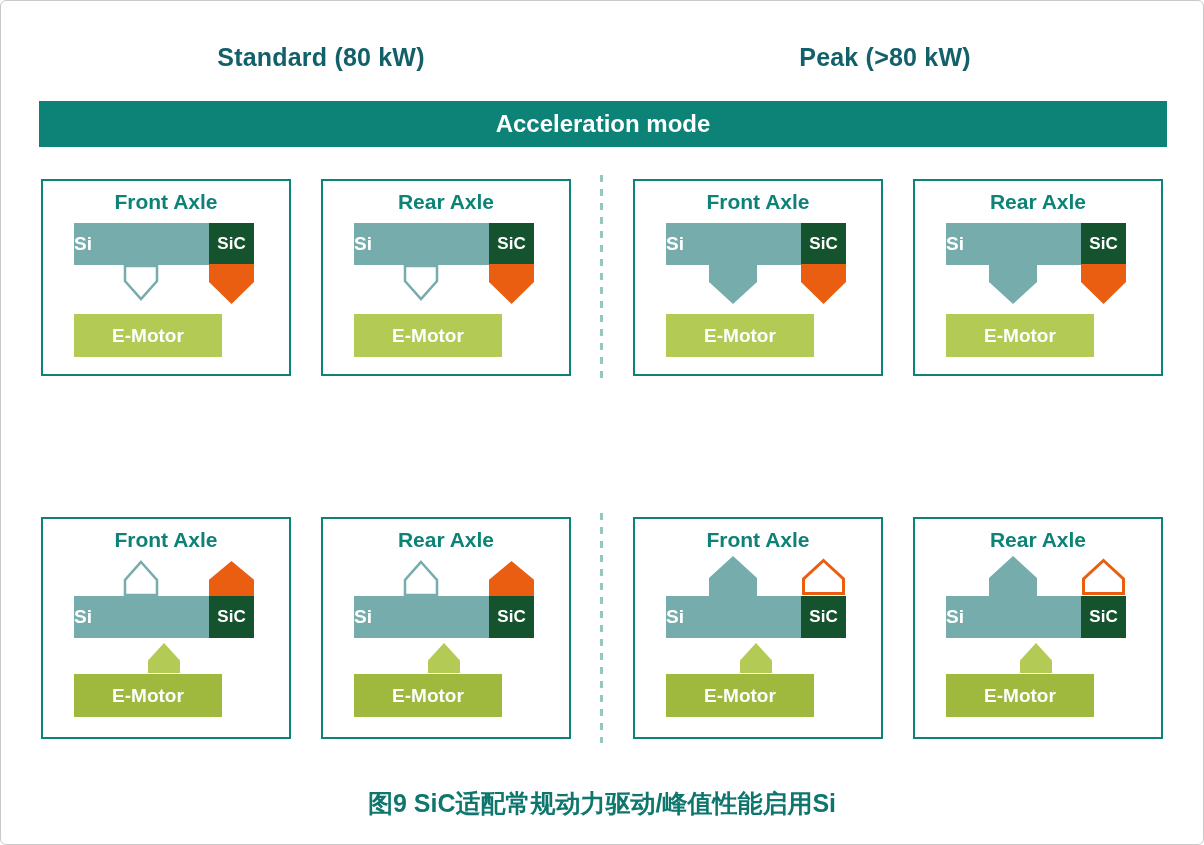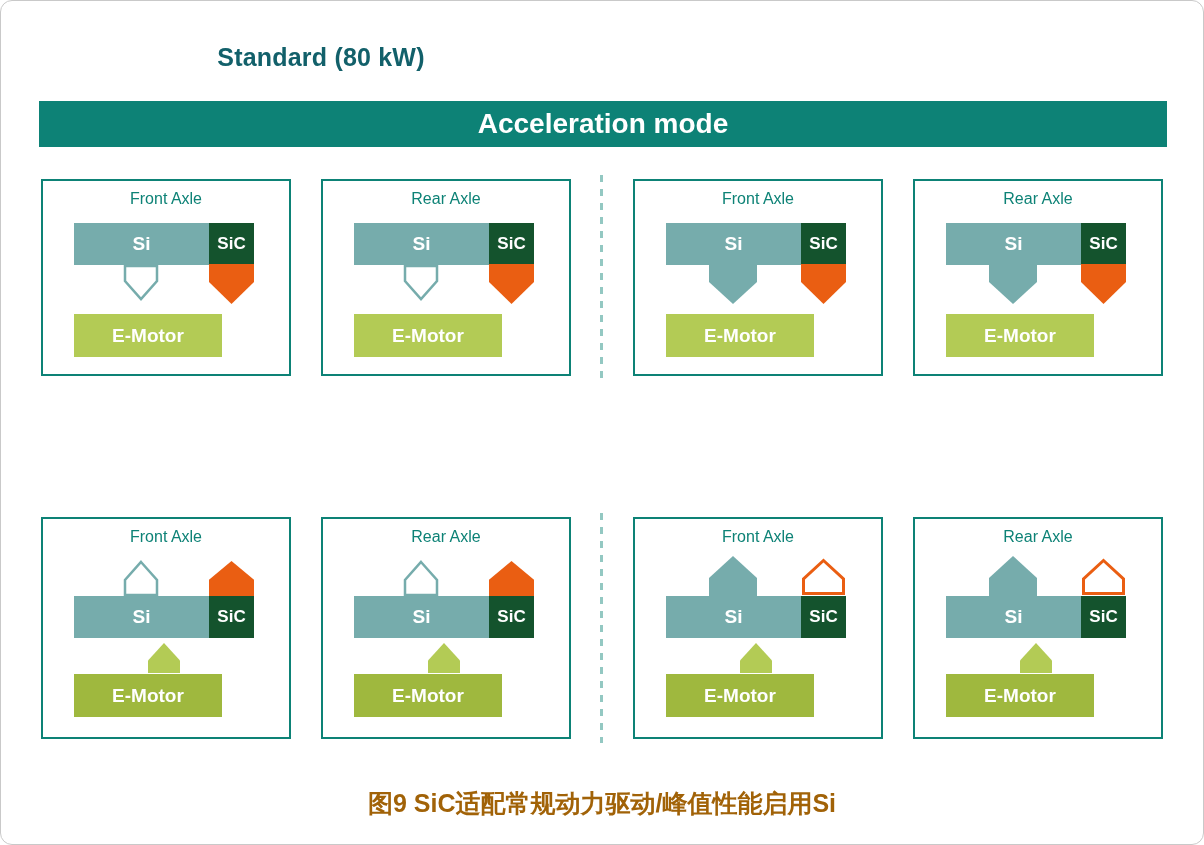--- a/index.html
+++ b/index.html
@@ -1,53 +1,53 @@
 <!DOCTYPE html>
 <html><head>
 <meta charset="utf-8">
 <style>
   html,body{margin:0;padding:0;background:#ffffff;}
   .figure{
     position:relative;width:1204px;height:845px;background:#ffffff;
-    border:1px solid #c9c9c9;border-radius:12px;box-sizing:border-box;overflow:hidden;
+    border:1px solid #c9c9c9;border-radius:6px;box-sizing:border-box;overflow:hidden;
     font-family:"Liberation Sans", sans-serif;
   }
   .col-header{
     position:absolute;top:42px;height:32px;text-align:center;
     font-size:25px;font-weight:700;color:#12606a;letter-spacing:.2px;
   }
   .col-header.std{left:38px;width:564px;}
   .col-header.pk{left:602px;width:564px;}
   .mode-banner{
     position:absolute;left:38px;width:1128px;height:46px;background:#0d8276;
-    color:#ffffff;font-size:28px;font-weight:700;text-align:center;line-height:46px;
+    color:#ffffff;font-size:24px;font-weight:700;text-align:center;line-height:46px;
   }
   .mode-banner.m1{top:100px;}
   .mode-banner.m2{top:438px;}
   .vsep{
     position:absolute;left:599px;width:3px;
     background:repeating-linear-gradient(180deg,#93c8c2 0 7px,transparent 7px 14px);
   }
   .vsep.s1{top:174px;height:204px;}
   .vsep.s2{top:512px;height:230px;}
   .panel{
     position:absolute;width:250px;border:2px solid #0d8276;background:#ffffff;box-sizing:border-box;
   }
   .panel.r1{top:178px;height:197px;}
   .panel.r2{top:516px;height:222px;}
   .panel.p1{left:40px;}.panel.p2{left:320px;}.panel.p3{left:632px;}.panel.p4{left:912px;}
   .axle-title{
     position:absolute;top:9px;left:0;right:0;text-align:center;
-    font-size:16px;font-weight:400;color:#0d8276;
+    font-size:21px;font-weight:700;color:#0d8276;
   }
   .si-bar{position:absolute;left:31px;top:42px;width:180px;height:42px;background:#76acac;}
   .r2 .si-bar{top:77px;}
   .si-label{
     position:absolute;left:0;top:0;width:135px;height:42px;line-height:42px;
-    text-align:center;color:#ffffff;font-weight:700;font-size:19px;
+    text-align:left;color:#ffffff;font-weight:700;font-size:19px;
   }
   .sic-sq{
     position:absolute;left:135px;top:0;width:45px;height:42px;background:#14532d;
     color:#ffffff;font-weight:700;font-size:17px;line-height:42px;text-align:center;
   }
   .sic-down{
     position:absolute;left:166px;top:83px;width:45px;height:40px;background:#ea5e12;
     clip-path:polygon(0 0,100% 0,100% 45%,50% 100%,0 45%);
   }
   .si-solid-down{
@@ -71,29 +71,30 @@
   .si-hollow-up{left:80px;top:41px;}
   .sic-up-hollow{left:166px;top:39px;}
   .emotor{
     position:absolute;left:31px;width:148px;height:43px;color:#ffffff;
     font-weight:700;font-size:19px;line-height:43px;text-align:center;
   }
   .r1 .emotor{top:133px;background:#b3cb55;}
   .r2 .emotor{top:155px;background:#9fb83e;}
   .caption{
     position:absolute;top:786px;left:0;width:100%;text-align:center;
-    font-size:25px;font-weight:600;color:#a16207;
+    font-size:25px;font-weight:600;color:#0f766e;
   }
 </style>
 </head>
 <body>
 
 <div class="figure">
 
   <div class="col-header std">Standard (80 kW)</div>
+  <div class="col-header pk">Peak (&gt;80 kW)</div>
 
   <div class="mode-banner m1">Acceleration mode</div>
 
   <div class="vsep s1"></div>
   <div class="vsep s2"></div>
 
   <div class="panel r1 p1">
     <div class="axle-title">Front Axle</div>
     <div class="si-bar">
       <span class="si-label">Si</span>

